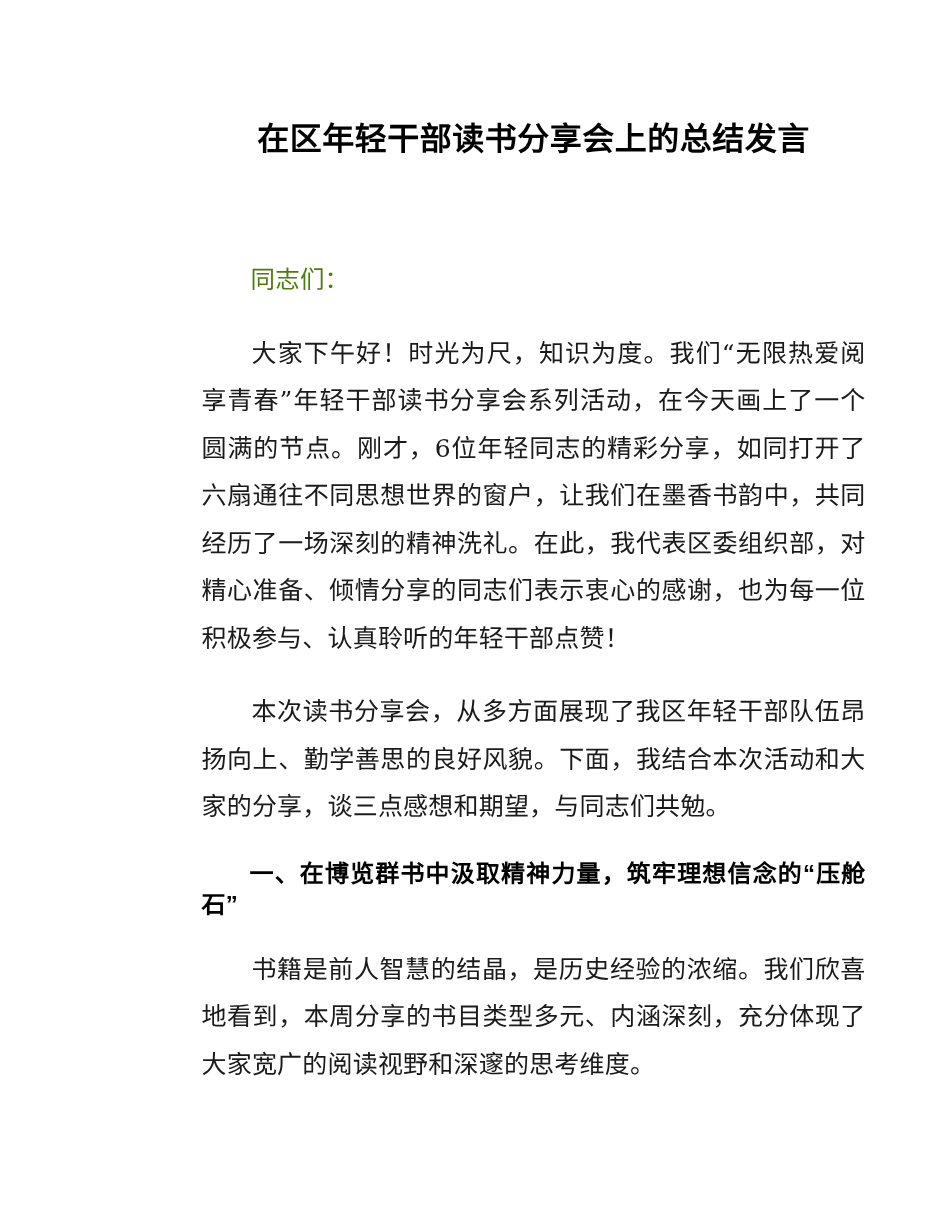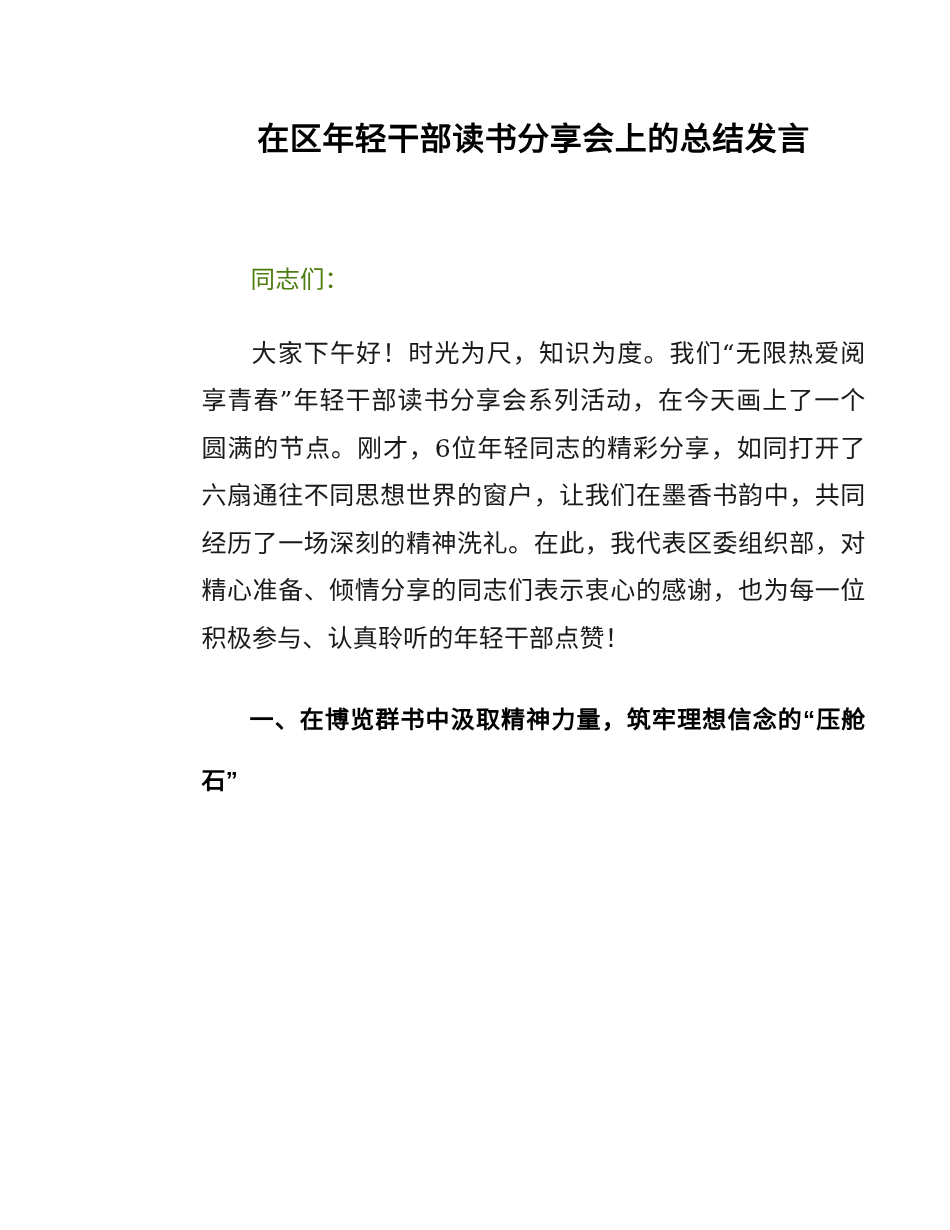--- a/index.html
+++ b/index.html
@@ -73,39 +73,41 @@
     padding-top: 26px;
   }
 
   
   .section-heading {
     margin: 0;
     padding-top: 27px;
     font-family: "Liberation Sans", "DejaVu Sans", sans-serif;
     font-size: 24px;
     font-weight: 700;
-    line-height: 61px;
+    line-height: 31px;
     color: #000000;
     text-indent: 2em;
     text-align: justify;
     text-justify: inter-character;
     text-align-last: left;
     letter-spacing: 0.2px;
   }
 </style>
 </head>
 <body>
 
 <div class="page">
   <div class="doc-body">
 
     <h1 class="doc-title">在区年轻干部读书分享会上的总结发言</h1>
 
     <p class="salutation">同志们：</p>
 
     <p class="para indent gap-para">大家下午好！时光为尺，知识为度。我们“无限热爱阅享青春”年轻干部读书分享会系列活动，在今天画上了一个圆满的节点。刚才，6位年轻同志的精彩分享，如同打开了六扇通往不同思想世界的窗户，让我们在墨香书韵中，共同经历了一场深刻的精神洗礼。在此，我代表区委组织部，对精心准备、倾情分享的同志们表示衷心的感谢，也为每一位积极参与、认真聆听的年轻干部点赞！</p>
 
+    <p class="para indent gap-para">本次读书分享会，从多方面展现了我区年轻干部队伍昂扬向上、勤学善思的良好风貌。下面，我结合本次活动和大家的分享，谈三点感想和期望，与同志们共勉。</p>
 
     <h2 class="section-heading">一、在博览群书中汲取精神力量，筑牢理想信念的“压舱石”</h2>
 
+    <p class="para indent gap-para">书籍是前人智慧的结晶，是历史经验的浓缩。我们欣喜地看到，本周分享的书目类型多元、内涵深刻，充分体现了大家宽广的阅读视野和深邃的思考维度。</p>
 
   </div>
 </div>
 
 </body></html>

